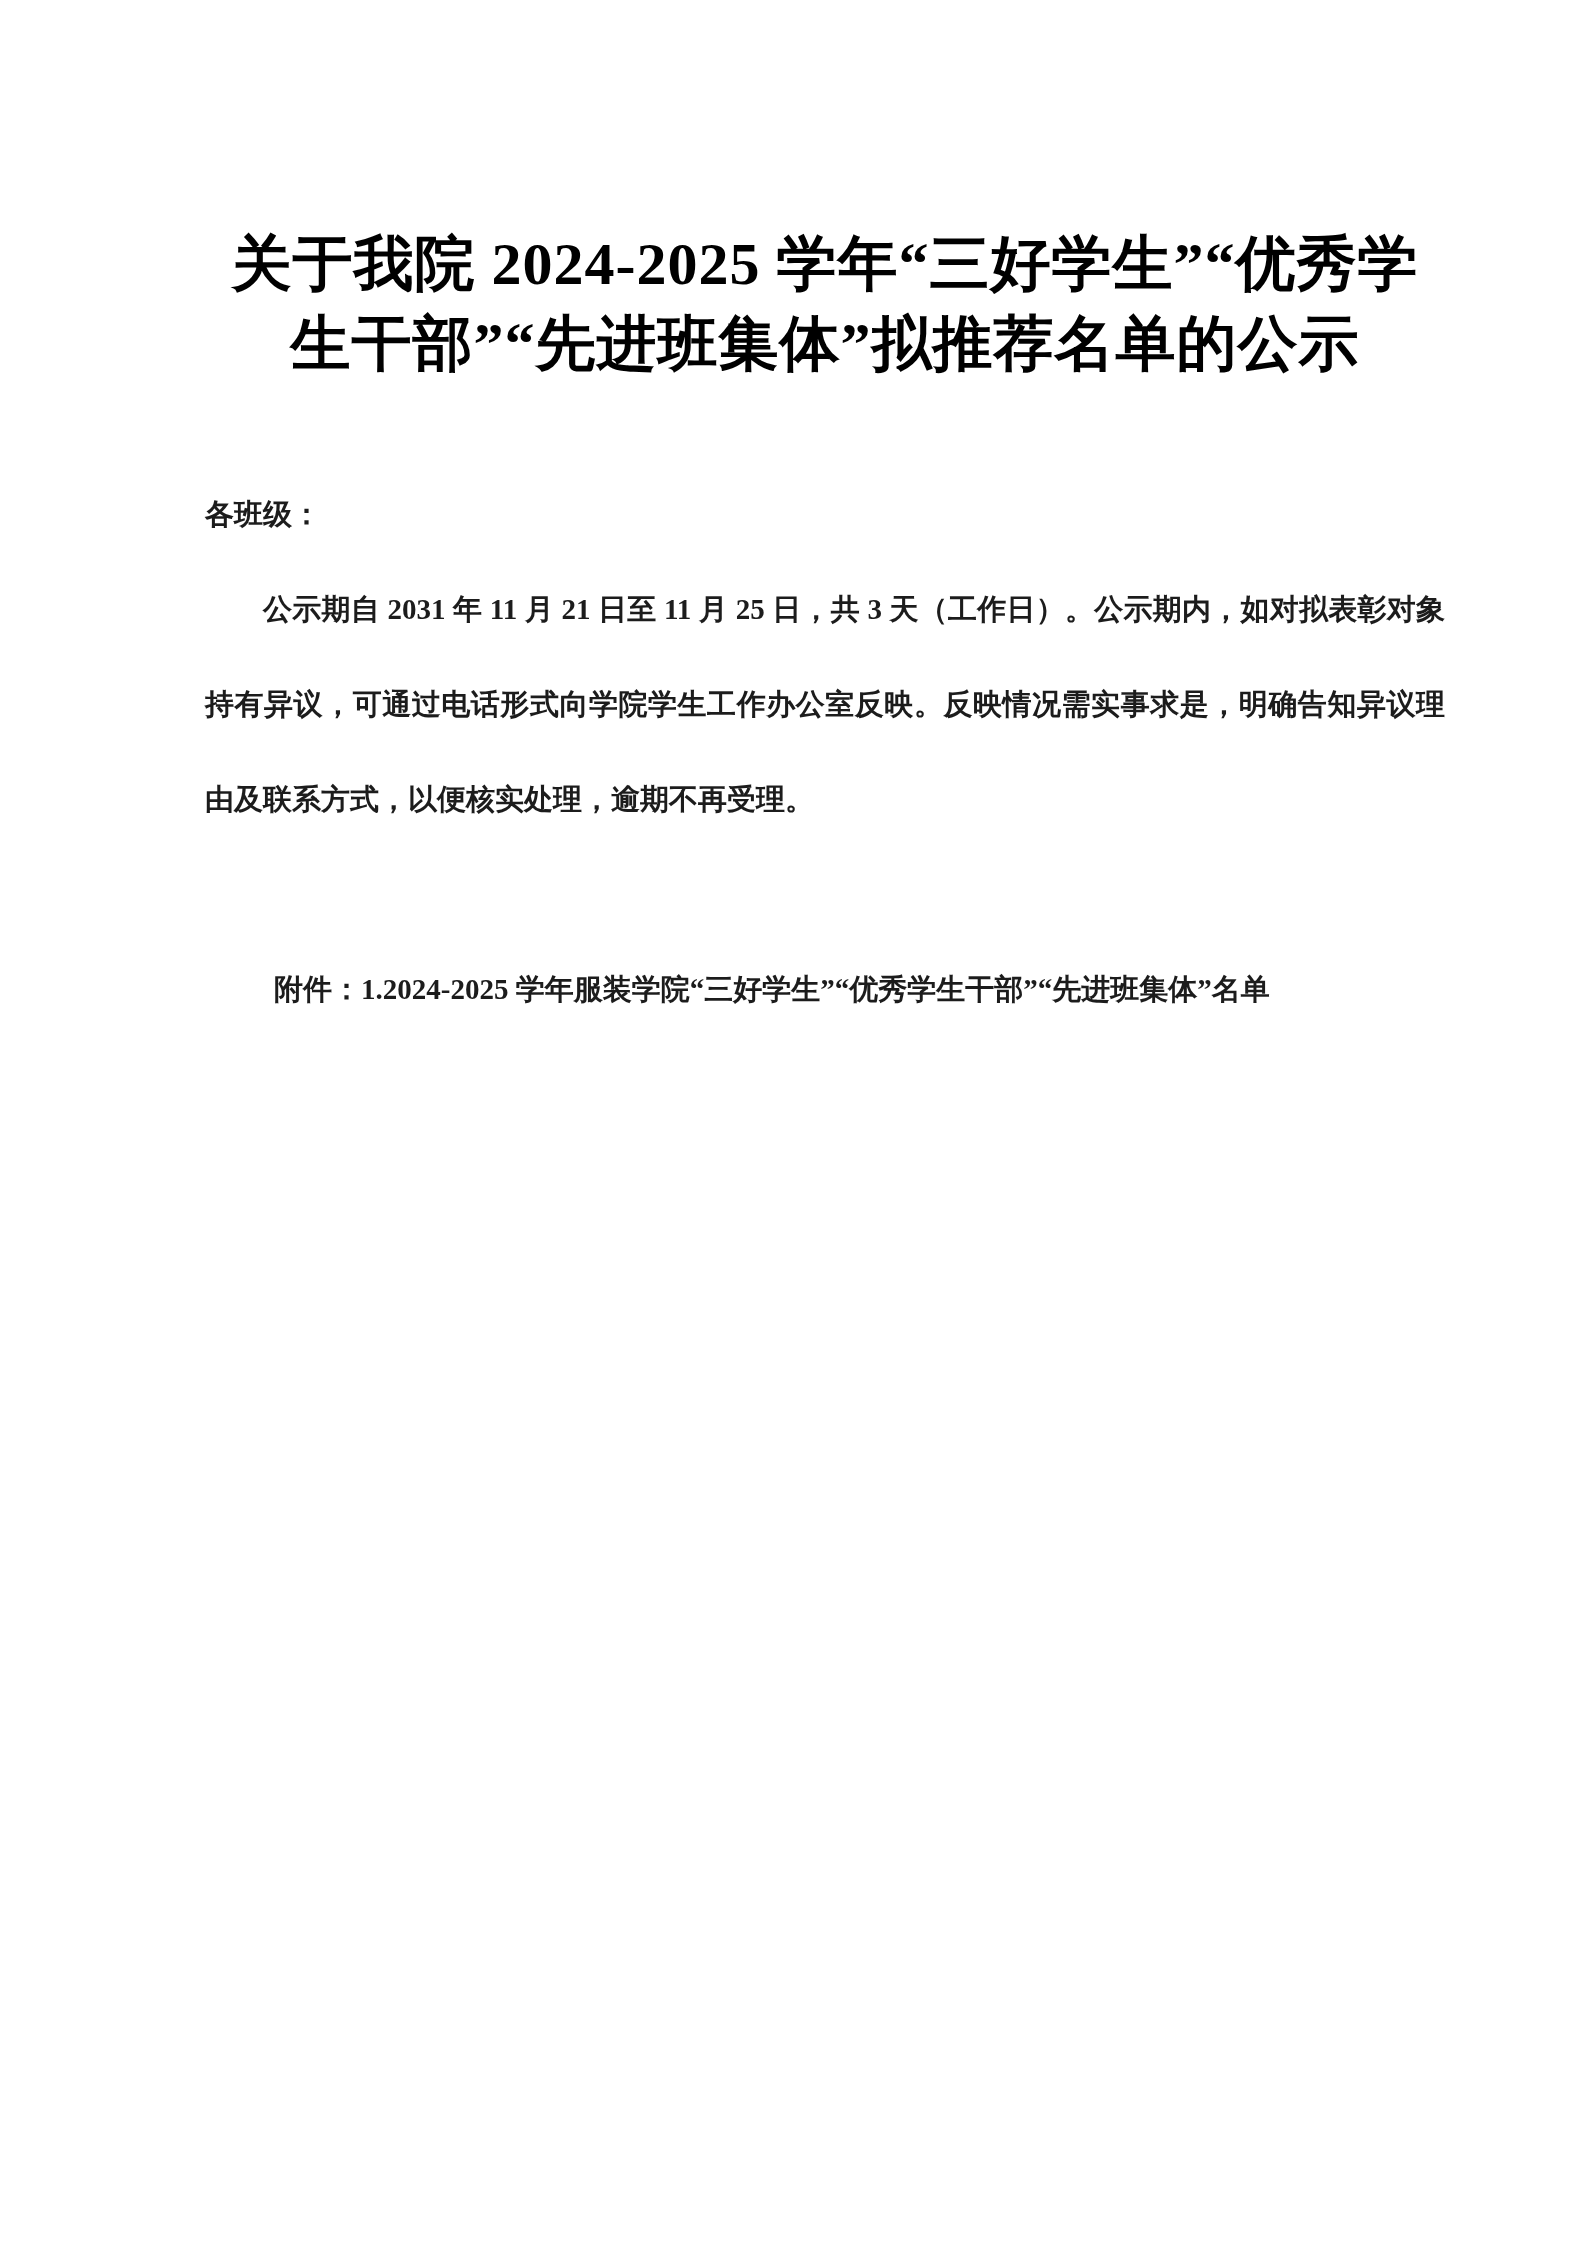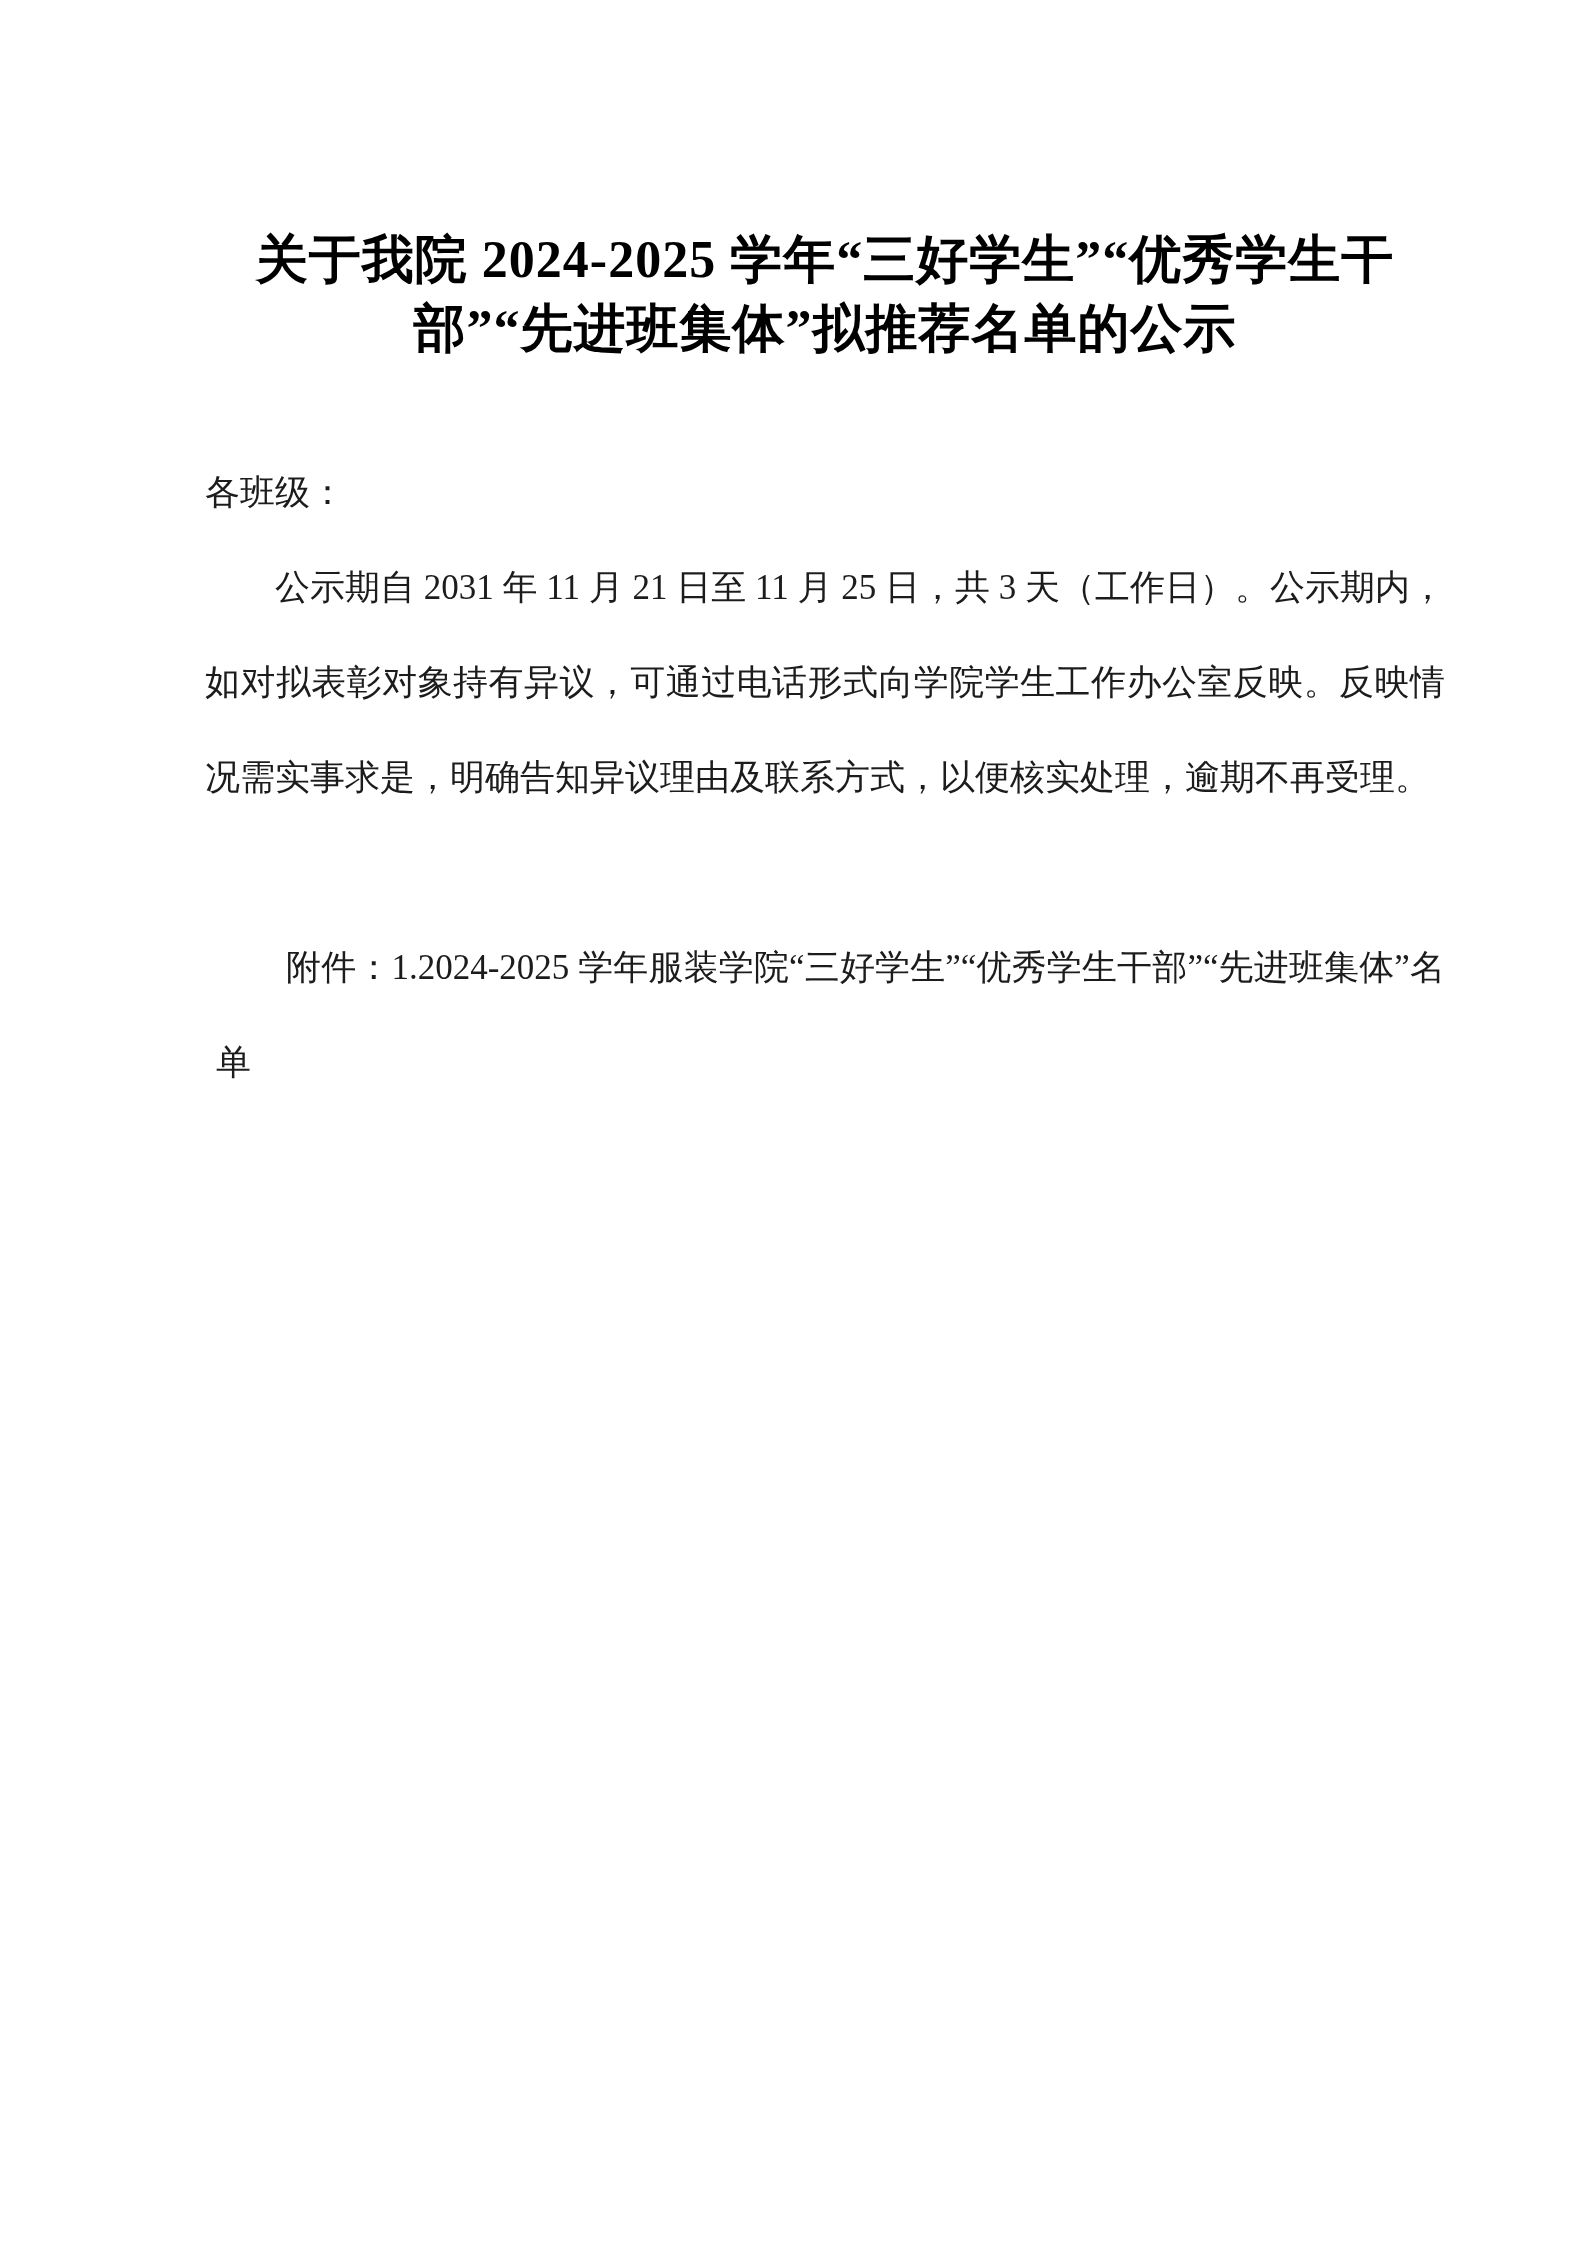--- a/index.html
+++ b/index.html
@@ -21,32 +21,32 @@
     height: 2245px;
     background: #ffffff;
     padding: 225px 150px 0 205px;
   }
 
   .content {
     width: 1240px;
   }
 
   .doc-title {
-    font-size: 52px;
+    font-size: 60px;
     font-weight: 700;
     line-height: 1.33;
     text-align: center;
     color: #000000;
     letter-spacing: 1px;
     margin-bottom: 82px;
   }
 
   .body-text {
-    font-size: 35px;
-    font-weight: 400;
+    font-size: 29px;
+    font-weight: 700;
     color: #1c1c1c;
     line-height: 95px;
     text-align: justify;
   }
 
   .salutation {
     text-indent: 0;
   }
 
   .para {

